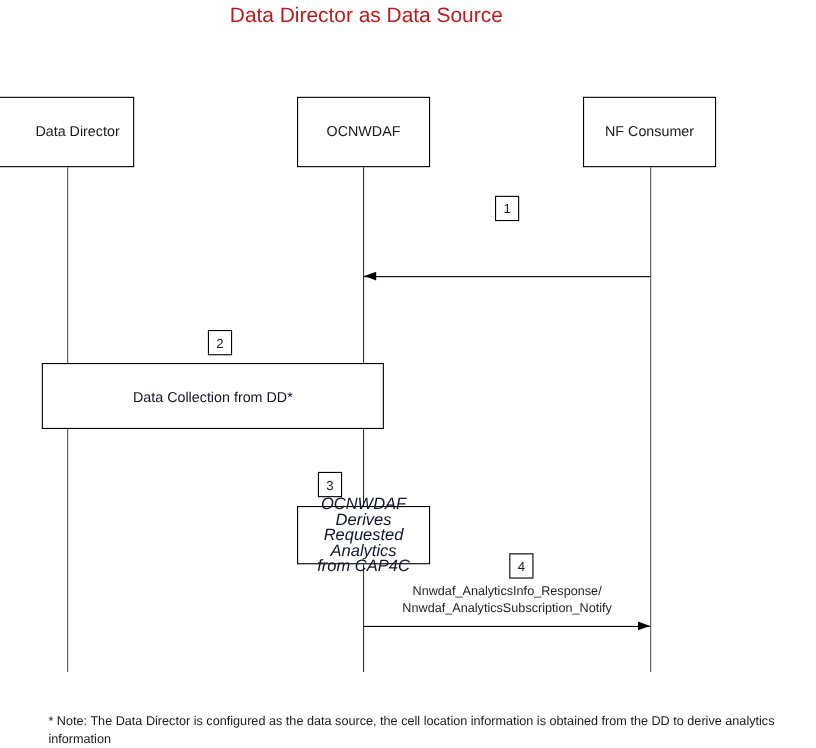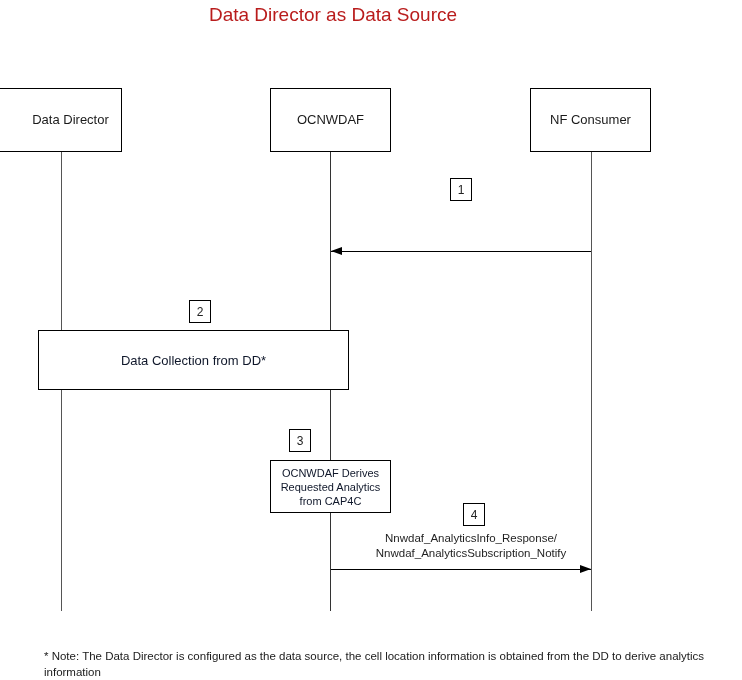--- a/index.html
+++ b/index.html
@@ -85,21 +85,21 @@
   
   .msg-label {
     position: absolute;
     font-size: 11.5px;
     line-height: 15px;
     color: #1f1f1f;
     text-align: center;
     white-space: nowrap;
   }
   #msg-1-label { left: 330px; top: 209px; width: 262px; }
-  #msg-4-label { left: 330px; top: 531px; width: 262px; padding-left: 10px; }
+  #msg-4-label { left: 330px; top: 531px; width: 262px; }
 
   
   .msg-arrow {
     position: absolute;
     height: 1px;
     background: #000000;
   }
   #msg-1-line { left: 331px; top: 251px; width: 260px; }
   #msg-4-line { left: 331px; top: 569px; width: 260px; }
 
@@ -139,23 +139,24 @@
     width: 311px;
     height: 60px;
     font-size: 13px;
     line-height: 17px;
   }
   #box-derive-analytics {
     left: 270px;
     top: 460px;
     width: 121px;
     height: 53px;
-    font-size: 11px;
+    font-size: 15px;
     line-height: 14px;
     padding: 12px 4px;
+    font-style: italic;
   }
   #box-derive-analytics .multiline { white-space: pre-line; }
 
   
   #footnote {
     position: absolute;
     left: 44px;
     top: 648px;
     width: 680px;
     font-family: "Liberation Sans", sans-serif;

